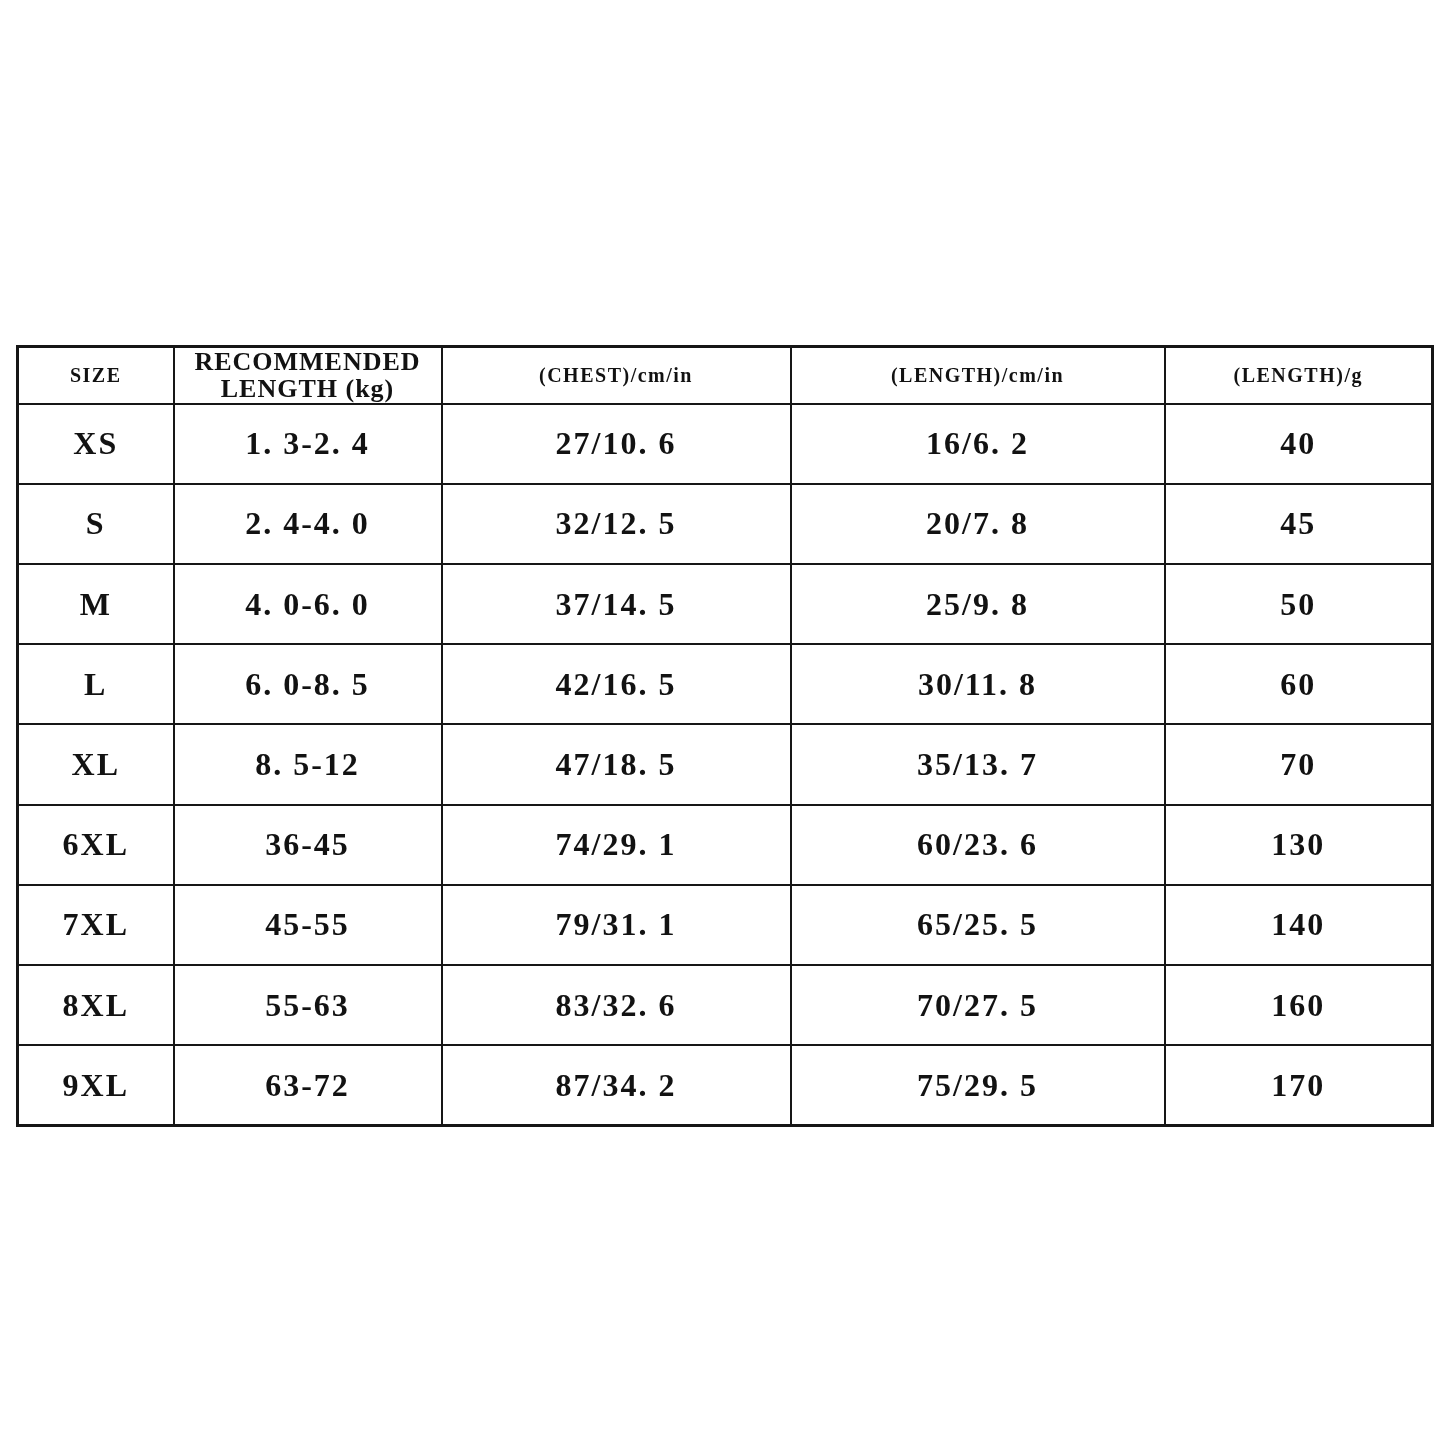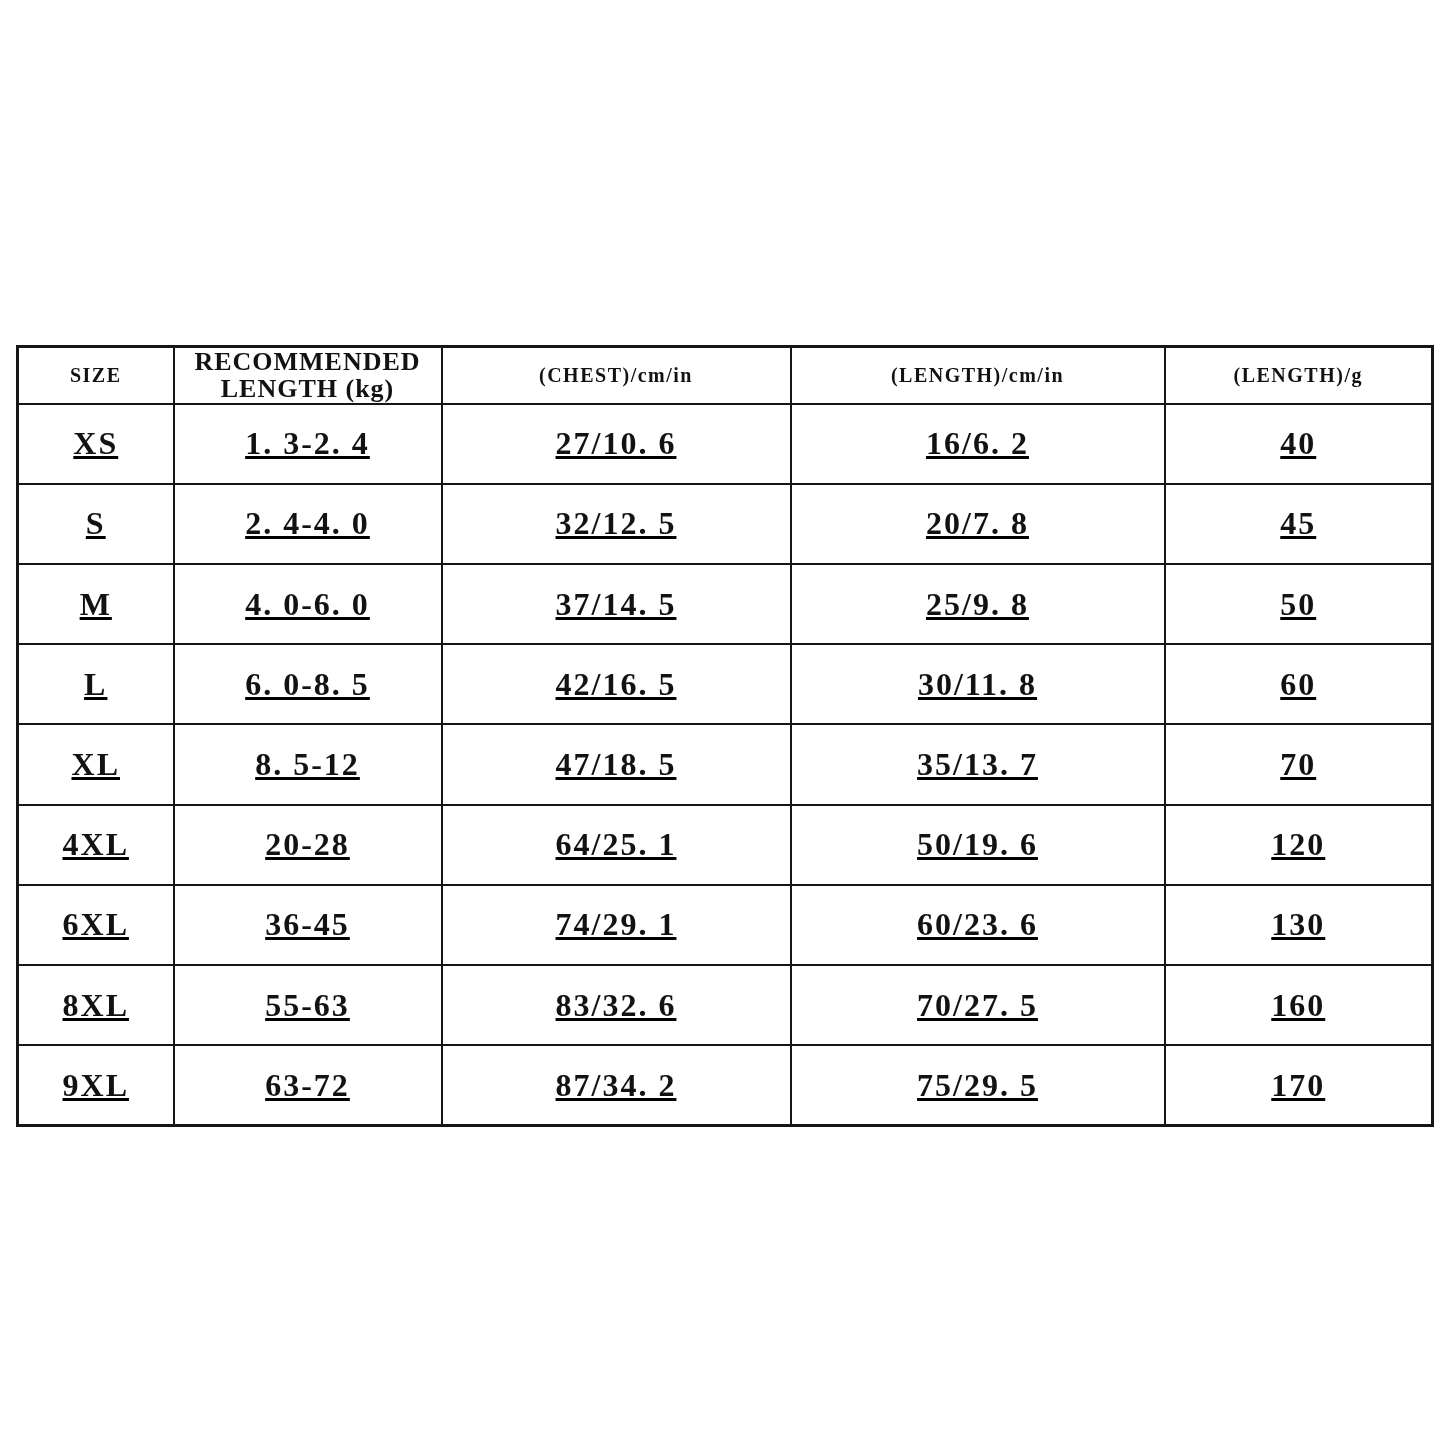--- a/index.html
+++ b/index.html
@@ -32,21 +32,20 @@
     font-weight: bold;
     color: #121212;
     padding: 0;
     overflow: hidden;
   }
   .size-table thead tr {
     height: 57px;
   }
   .size-table tbody tr {
     height: 50px;
-    text-decoration: underline;
   }
   .size-table th {
     font-size: 20px;
     letter-spacing: 1.5px;
   }
   .size-table th.col-recommended {
     font-size: 26px;
     line-height: 1.05;
     letter-spacing: 1px;
     white-space: pre-line;
@@ -107,32 +106,32 @@
     <td>60</td>
   </tr>
       <tr>
     <td>XL</td>
     <td>8. 5-12</td>
     <td>47/18. 5</td>
     <td>35/13. 7</td>
     <td>70</td>
   </tr>
       <tr>
-    <td>4XL</td>
-    <td>20-28</td>
-    <td>64/25. 1</td>
-    <td>50/19. 6</td>
-    <td>120</td>
-  </tr>
-      <tr>
     <td>6XL</td>
     <td>36-45</td>
     <td>74/29. 1</td>
     <td>60/23. 6</td>
     <td>130</td>
+  </tr>
+      <tr>
+    <td>7XL</td>
+    <td>45-55</td>
+    <td>79/31. 1</td>
+    <td>65/25. 5</td>
+    <td>140</td>
   </tr>
       <tr>
     <td>8XL</td>
     <td>55-63</td>
     <td>83/32. 6</td>
     <td>70/27. 5</td>
     <td>160</td>
   </tr>
       <tr>
     <td>9XL</td>

